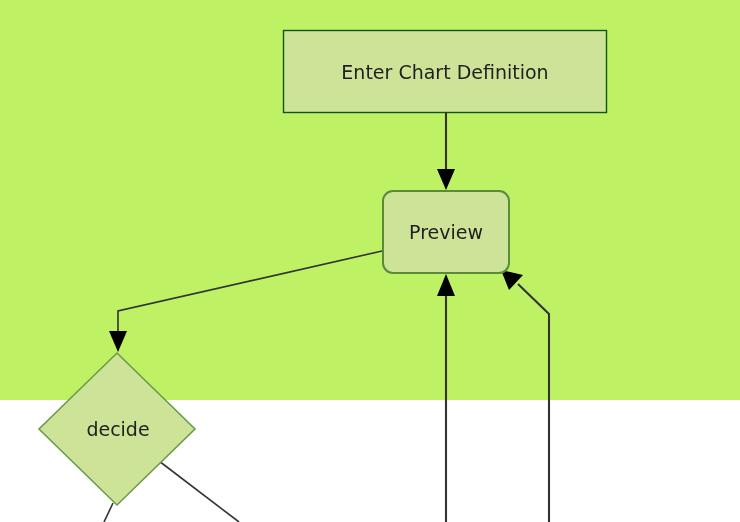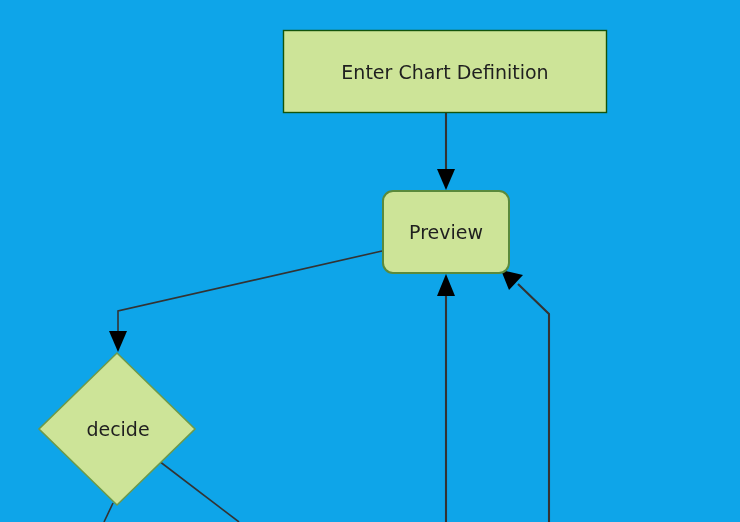--- a/index.html
+++ b/index.html
@@ -9,22 +9,22 @@
   }
   body {
     width: 740px;
     height: 522px;
     overflow: hidden;
     font-family: "DejaVu Sans", "Liberation Sans", sans-serif;
   }
   #diagram-root {
     position: relative;
     width: 740px;
-    height: 522px;
-    background: #0ea5e9;
+    height: 400px;
+    background: #bef264;
   }
   svg#flowchart {
     display: block;
     width: 740px;
     height: 522px;
   }
   .node-shape {
     fill: #cde498;
     stroke: #13540c;
     stroke-width: 1.4px;

